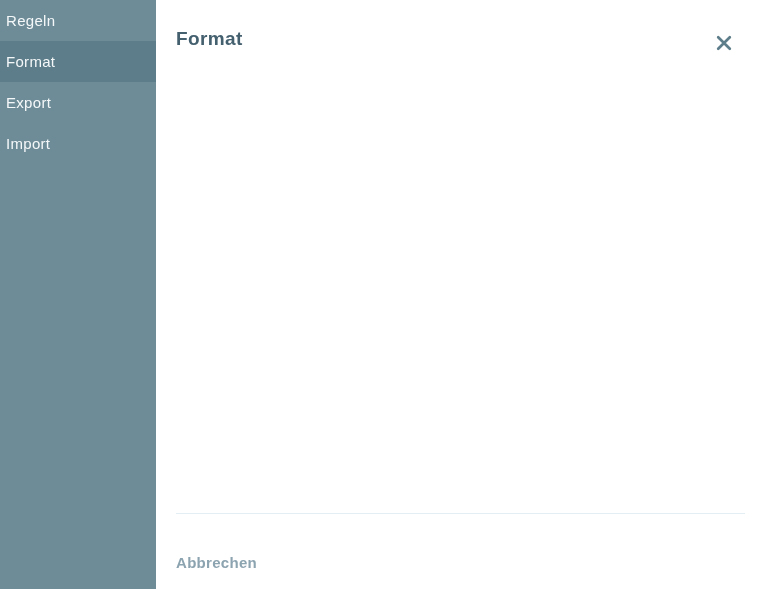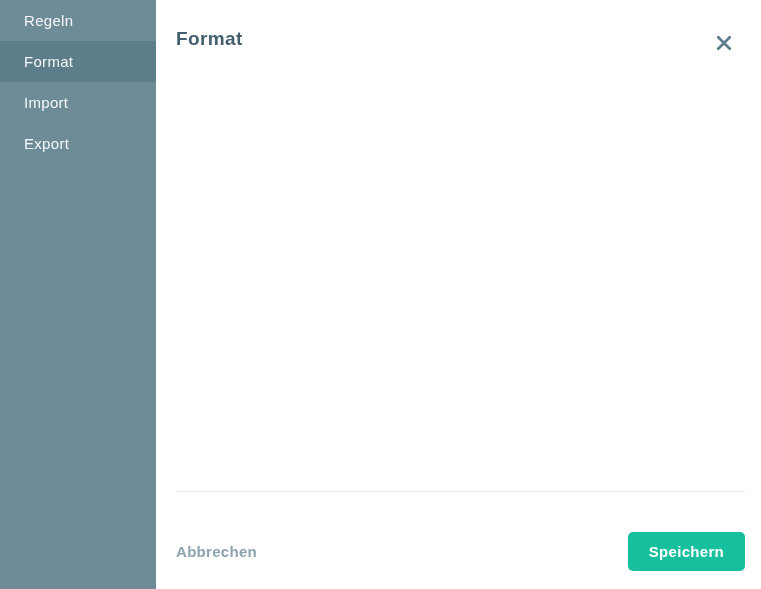--- a/index.html
+++ b/index.html
@@ -15,21 +15,21 @@
   .sidebar {
     width: 156px;
     flex-shrink: 0;
     background: #6D8C98;
     height: 100%;
   }
   .sidebar-item {
     height: 41px;
     display: flex;
     align-items: center;
-    padding-left: 24px;
+    padding-left: 6px;
     color: #F5F8F9;
     font-size: 15px;
     font-weight: 500;
     letter-spacing: 0.3px;
     cursor: pointer;
   }
   .sidebar-item.active { background: #5D7D8A; }
 
   
   .main {
@@ -178,22 +178,22 @@
     cursor: pointer;
     font-family: "Liberation Sans", sans-serif;
   }
 </style>
 </head>
 <body>
 
 <nav class="sidebar">
   <div class="sidebar-item">Regeln</div>
   <div class="sidebar-item active">Format</div>
+  <div class="sidebar-item">Export</div>
   <div class="sidebar-item">Import</div>
-  <div class="sidebar-item">Export</div>
 </nav>
 
 <main class="main">
 
   <div class="dialog-header">
     <h1 class="dialog-title">Format</h1>
     <button class="close-btn">
       <span>
         <svg width="18" height="18" viewBox="0 0 18 18">
           <path d="M3.2 3.2 L14.8 14.8 M14.8 3.2 L3.2 14.8" stroke="#5D7D8A" stroke-width="2.7" stroke-linecap="round" fill="none"></path>
@@ -202,16 +202,15 @@
     </button>
   </div>
 
 
 
 
   <div class="spacer"></div>
 
   <div class="dialog-footer">
     <button class="btn-cancel">Abbrechen</button>
-    <button class="btn-save">Speichern</button>
   </div>
 
 </main>
 
 </body></html>

